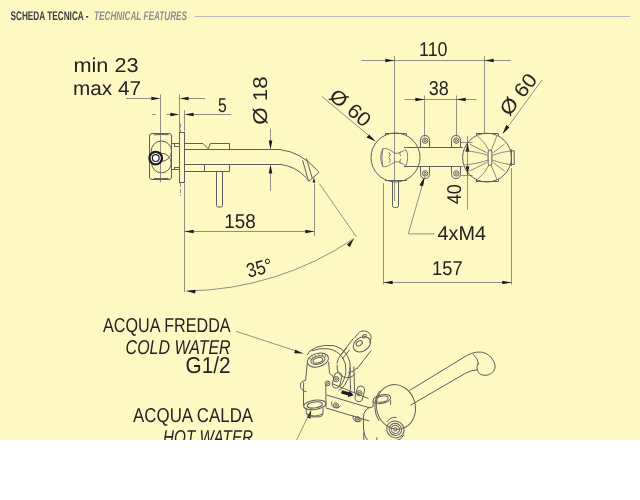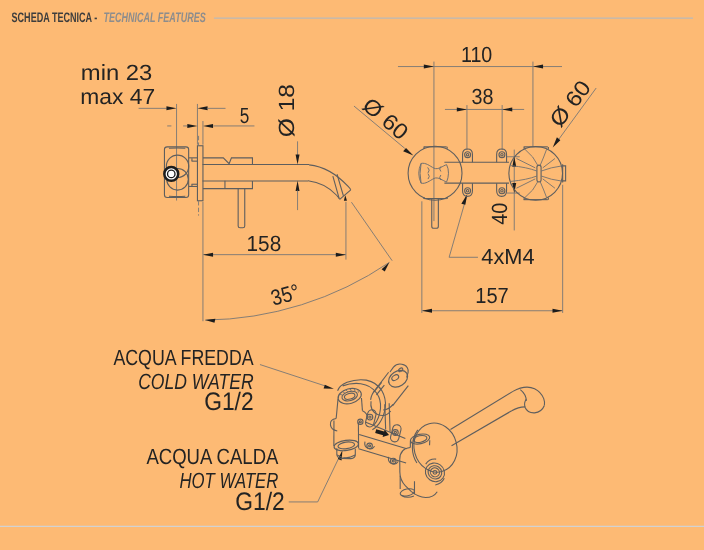--- a/index.html
+++ b/index.html
@@ -1,16 +1,16 @@
 <!DOCTYPE html>
 <html><head>
 <meta charset="utf-8">
 <style>
 html,body{margin:0;padding:0;background:#ffffff;}
-#page{width:640px;height:500px;position:relative;overflow:hidden;background:#fdba74;}
+#page{width:640px;height:440px;position:relative;overflow:hidden;background:#fef9c3;}
 svg{position:absolute;top:0;left:0;}
 text{font-family:"Liberation Sans",sans-serif;fill:#232323;text-rendering:geometricPrecision;}
 .o{stroke:#5e5e5e;stroke-width:1;fill:none;}
 .d{stroke:#757575;stroke-width:0.8;fill:none;stroke-linecap:butt;}
 .a{fill:#1c1c1c;stroke:none;}
 .t{font-size:20px;}
 </style>
 </head>
 <body>
 <div id="page">

